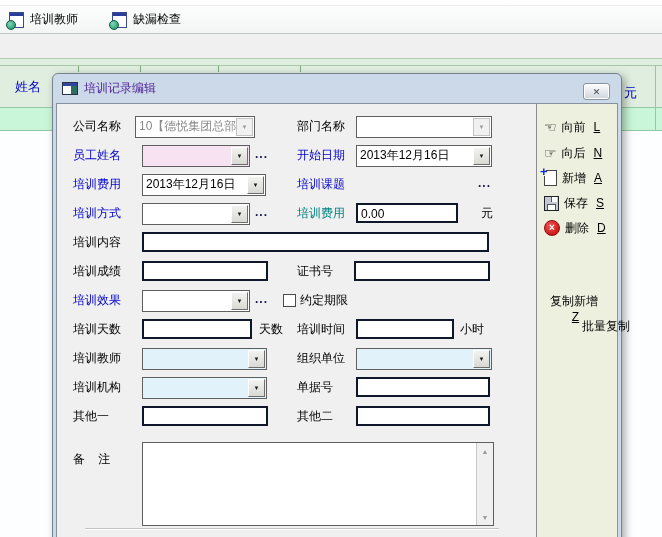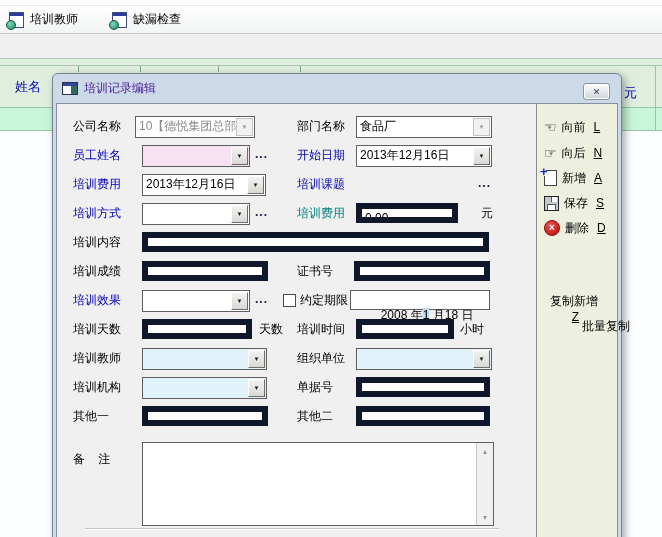--- a/index.html
+++ b/index.html
@@ -35,21 +35,21 @@
   .dlg-title{font-size:12px;color:#4c1d95;}
   .closebtn{right:11px;top:9px;width:27px;height:17px;background:linear-gradient(#fefefe,#cdd4dc);
     border:1px solid #8a93a0;border-radius:3px;box-shadow:inset 0 0 0 1px #fff;
     display:flex;align-items:center;justify-content:center;font-size:9px;font-weight:bold;color:#41464d;cursor:default;}
   .client{left:3px;right:3px;top:29px;bottom:0;background:#f0f0f0;border:1px solid #87919d;border-bottom:none;}
   .form-panel{left:0;top:0;width:480px;bottom:0;background:#f0f0f0;border-right:1px solid #8a8a8a;}
   .side-panel{left:481px;top:0;right:0;bottom:0;background:#edf0df;}
   
   .lbl{height:20px;line-height:20px;white-space:pre;}
   .lbl.blue{color:#0000cc;} .lbl.teal{color:#008080;}
-  .tb{height:20px;background:#fff;border:6px solid #0f172a;padding:2px 3px;overflow:hidden;white-space:nowrap;line-height:15px;}
+  .tb{height:20px;background:#fff;border:2px solid #0f172a;padding:2px 3px;overflow:hidden;white-space:nowrap;line-height:15px;}
   .combo{height:20px;background:#fff;border:1px solid #5f5f5f;position:absolute;overflow:hidden;}
   .combo .val{position:absolute;left:3px;top:2px;right:18px;line-height:15px;white-space:nowrap;overflow:hidden;}
   .combo .arr{position:absolute;right:1px;top:1px;width:15px;height:16px;background:linear-gradient(#f2f2f0,#d9d9d4);
     border:1px solid;border-color:#fff #6d6d6d #6d6d6d #fff;display:flex;align-items:center;justify-content:center;
     font-size:6px;color:#1a1a1a;}
   .combo.flat .arr{background:#f1f1f1;border:1px solid #c3c3c3;color:#9a9a9a;}
   .combo.disabled .val{color:#8a8a8a;}
   .combo.pink{background:#f6e2f1;} .combo.bluebg{background:#e2f2fb;}
   .dots{font-weight:bold;color:#15154d;letter-spacing:1px;height:20px;line-height:18px;cursor:default;}
   .chk{width:13px;height:13px;background:#fff;border:1px solid #4a4a4a;}
@@ -115,21 +115,20 @@
 
     <div class="abs form-panel">
 
       <div class="abs lbl" style="left:16px;top:12px;">公司名称</div>
       <div class="combo flat disabled" style="left:78px;top:12px;width:118px;">
         <span class="val">10【德悦集团总部】</span>
         <span class="arr">▼</span>
       </div>
       <div class="abs lbl" style="left:240px;top:12px;">部门名称</div>
       <div class="combo flat" style="left:299px;top:12px;width:134px;">
-        <span class="val">食品厂</span>
         <span class="arr">▼</span>
       </div>
 
       <div class="abs lbl blue" style="left:16px;top:41px;">员工姓名</div>
       <div class="combo pink" style="left:85px;top:41px;width:106px;">
         <span class="val"></span>
         <span class="arr">▼</span>
       </div>
       <div class="abs dots" style="left:198px;top:41px;">...</div>
       <div class="abs lbl blue" style="left:240px;top:41px;">开始日期</div>
@@ -165,23 +164,20 @@
       <div class="abs tb" style="left:297px;top:157px;width:136px;"></div>
 
       <div class="abs lbl blue" style="left:16px;top:186px;">培训效果</div>
       <div class="combo" style="left:85px;top:186px;width:106px;">
         <span class="val"></span>
         <span class="arr">▼</span>
       </div>
       <div class="abs dots" style="left:198px;top:186px;">...</div>
       <div class="abs chk" style="left:226px;top:190px;"></div>
       <div class="abs lbl" style="left:243px;top:186px;">约定期限</div>
-      <div class="abs datefield" style="left:293px;top:186px;width:140px;">
-        <span>2008 年</span><span class="sel">1</span><span> 月18 日</span>
-      </div>
 
       <div class="abs lbl" style="left:16px;top:215px;">培训天数</div>
       <div class="abs tb" style="left:85px;top:215px;width:110px;"></div>
       <div class="abs lbl" style="left:202px;top:215px;">天数</div>
       <div class="abs lbl" style="left:240px;top:215px;">培训时间</div>
       <div class="abs tb" style="left:299px;top:215px;width:98px;"></div>
       <div class="abs lbl" style="left:403px;top:215px;">小时</div>
 
       <div class="abs lbl" style="left:16px;top:244px;">培训教师</div>
       <div class="combo bluebg" style="left:85px;top:244px;width:123px;">

